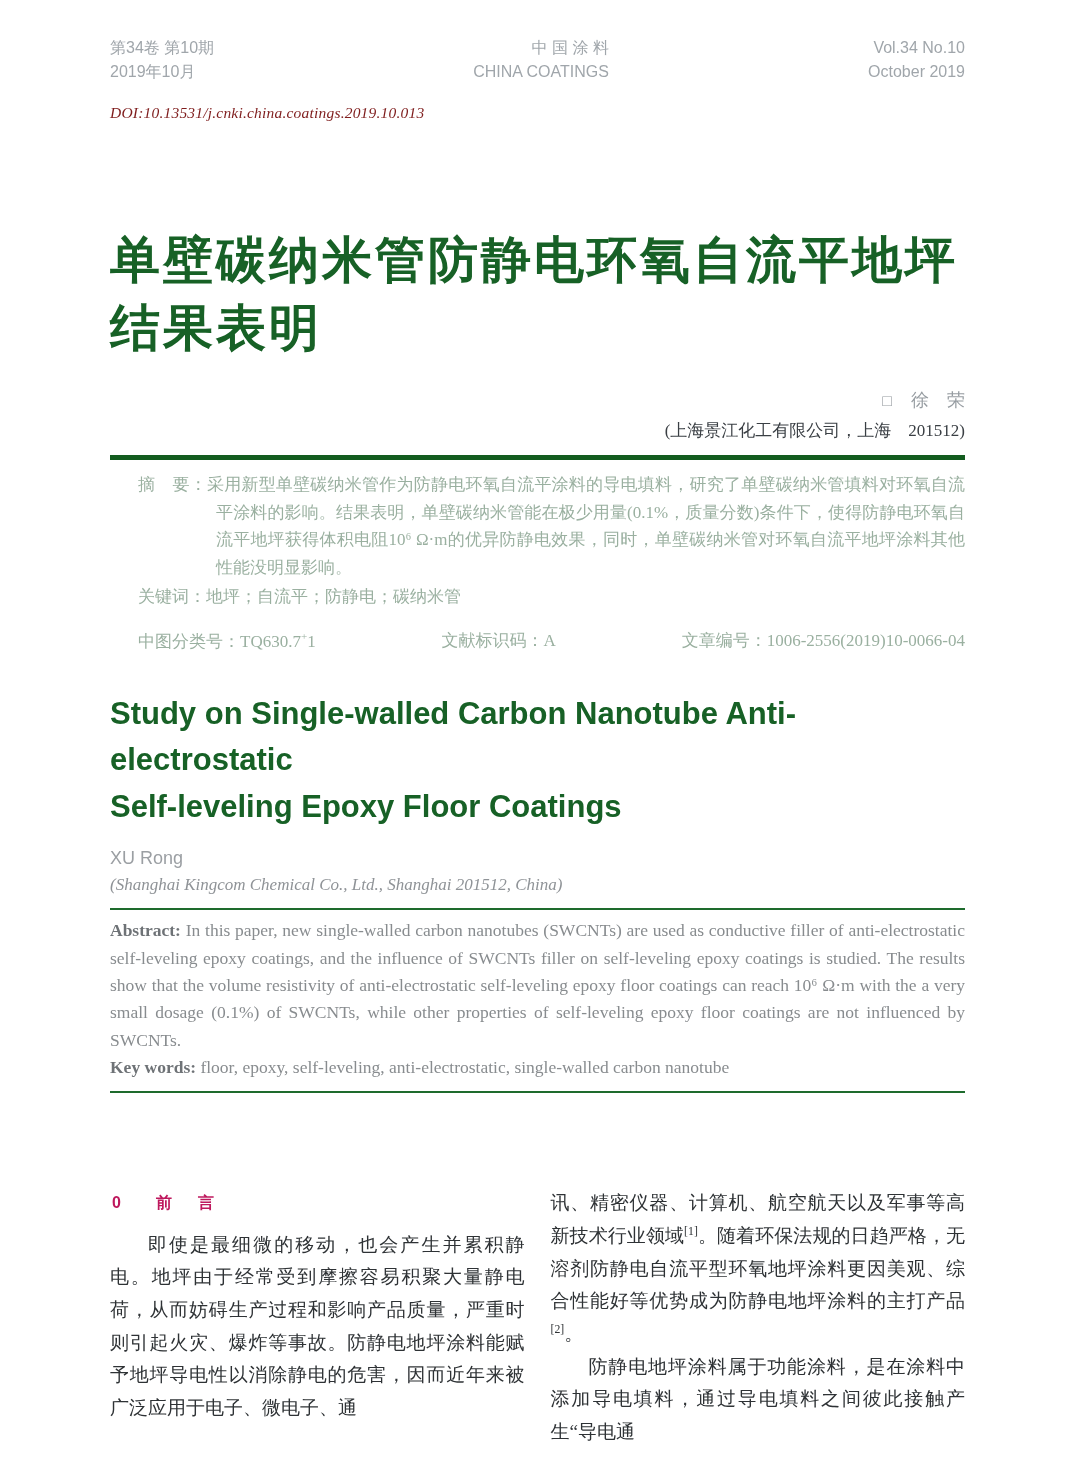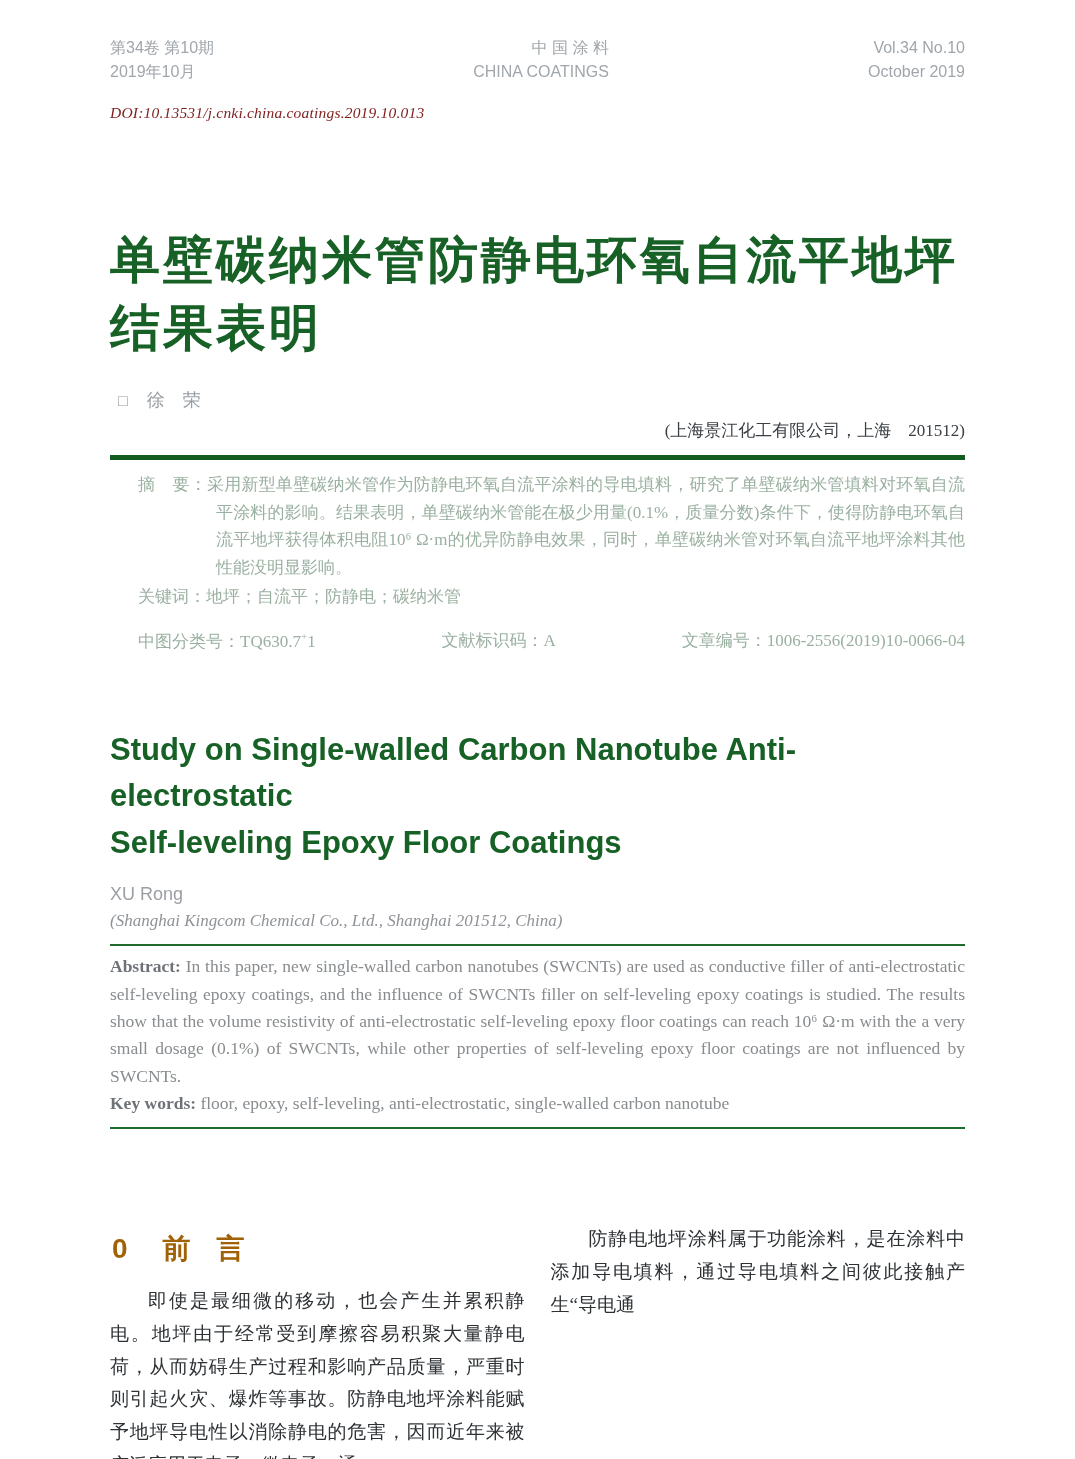--- a/index.html
+++ b/index.html
@@ -19,57 +19,57 @@
   .hdr-col.right  { text-align: right; }
   .doi { margin-top: 20px; font-size: 15.5px; color: #7f1d1d; letter-spacing: 0.2px; font-style: italic; }
 
   
   .title-zh { margin-top: 104px; color: #176126; font-weight: bold;
               font-family: "Liberation Sans", sans-serif;
               font-size: 50px; line-height: 1.36; letter-spacing: 3px; }
   .title-zh .tl { display: block; }
 
   .author-row { margin-top: 26px; color: #969ca1; font-size: 18px;
-                font-family: "Liberation Sans", sans-serif; padding-left: 8px; }
+                font-family: "Liberation Sans", sans-serif; padding-left: 8px; text-align: right; }
   .author-row .marker { margin-right: 14px; font-size: 16px; }
   .affil-zh { margin-top: 7px; color: #3a3f44; font-size: 17px; padding-left: 30px; text-align: right; }
 
   .rule-thick { margin-top: 13px; height: 5px; background: #135c1f; }
   .rule-thin  { height: 2px; background: #1e6b2d; }
 
   
   .meta-zh { margin-top: 11px; padding-left: 28px; color: #9ab0a0;
              font-size: 17px; line-height: 1.63; }
   .meta-zh .hang { padding-left: 78px; text-indent: -78px; text-align: justify; }
   .meta-zh p + p { margin-top: 1px; }
   .clc-row { display: flex; justify-content: space-between; margin-top: 16px; }
   sup { font-size: 0.65em; }
 
   
-  .title-en { margin-top: 72px; color: #176126; font-weight: bold;
+  .title-en { margin-top: 36px; color: #176126; font-weight: bold;
               font-family: "Liberation Sans", sans-serif;
               font-size: 31px; line-height: 1.5; letter-spacing: 0px; }
   .title-en .tl { display: block; }
   .author-en { margin-top: 18px; color: #9b9fa3; font-size: 18px;
                font-family: "Liberation Sans", sans-serif; }
   .affil-en { margin-top: 6px; color: #8f9397; font-size: 17px; font-style: italic; }
   .rule-en-top { margin-top: 13px; }
 
   .abs-en { margin-top: 7px; color: #888c8f; font-size: 17.5px; line-height: 1.56; }
   .abs-en .just { text-align: justify; }
   .abs-en b { color: #6e7276; }
   .rule-en-bot { margin-top: 10px; }
 
   
   .body-cols { margin-top: 94px; display: flex; gap: 26px;
                font-size: 19px; line-height: 1.72; color: #2e3235; }
   .col { flex: 1 1 0; }
   .col p { text-align: justify; }
-  .sec { color: #a16207; font-family: "Liberation Sans", sans-serif;
-         font-weight: bold; font-size: 28px; margin: 2px 0 12px 2px; letter-spacing: 1px; }
+  .sec { color: #be185d; font-family: "Liberation Sans", sans-serif;
+         font-weight: bold; font-size: 16px; margin: 2px 0 12px 2px; letter-spacing: 1px; }
   .sec .num { margin-right: 34px; }
   .sec .sec-t { letter-spacing: 26px; }
   .indent { text-indent: 2em; }
   .col sup { font-size: 0.62em; }
 </style>
 </head>
 <body>
 
 <div class="page">
 
@@ -127,17 +127,18 @@
   </section>
 
   <div class="rule-thin rule-en-bot"></div>
 
   <section class="body-cols">
     <div class="col">
       <h3 class="sec"><span class="num">0</span><span class="sec-t">前言</span></h3>
       <p class="indent">即使是最细微的移动，也会产生并累积静电。地坪由于经常受到摩擦容易积聚大量静电荷，从而妨碍生产过程和影响产品质量，严重时则引起火灾、爆炸等事故。防静电地坪涂料能赋予地坪导电性以消除静电的危害，因而近年来被广泛应用于电子、微电子、通</p>
     </div>
     <div class="col">
+      <p><span>讯、精密仪器、计算机、航空航天以及军事等高新技术行业领域</span><sup>[1]</sup><span>。随着环保法规的日趋严格，无溶剂防静电自流平型环氧地坪涂料更因美观、综合性能好等优势成为防静电地坪涂料的主打产品</span><sup>[2]</sup><span>。</span></p>
       <p class="indent">防静电地坪涂料属于功能涂料，是在涂料中添加导电填料，通过导电填料之间彼此接触产生“导电通</p>
     </div>
   </section>
 
 </div>
 
 </body></html>

